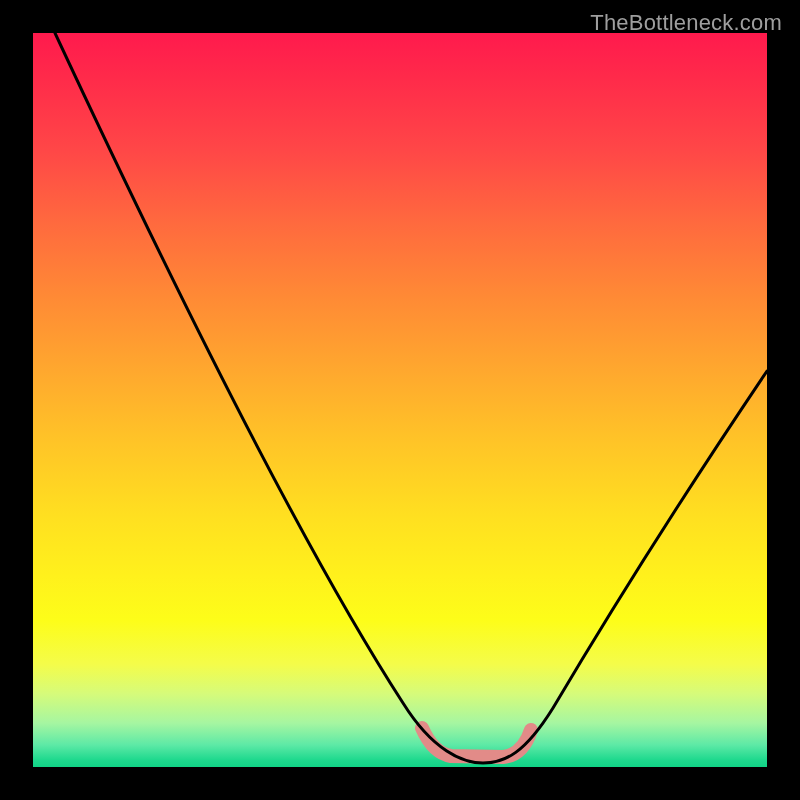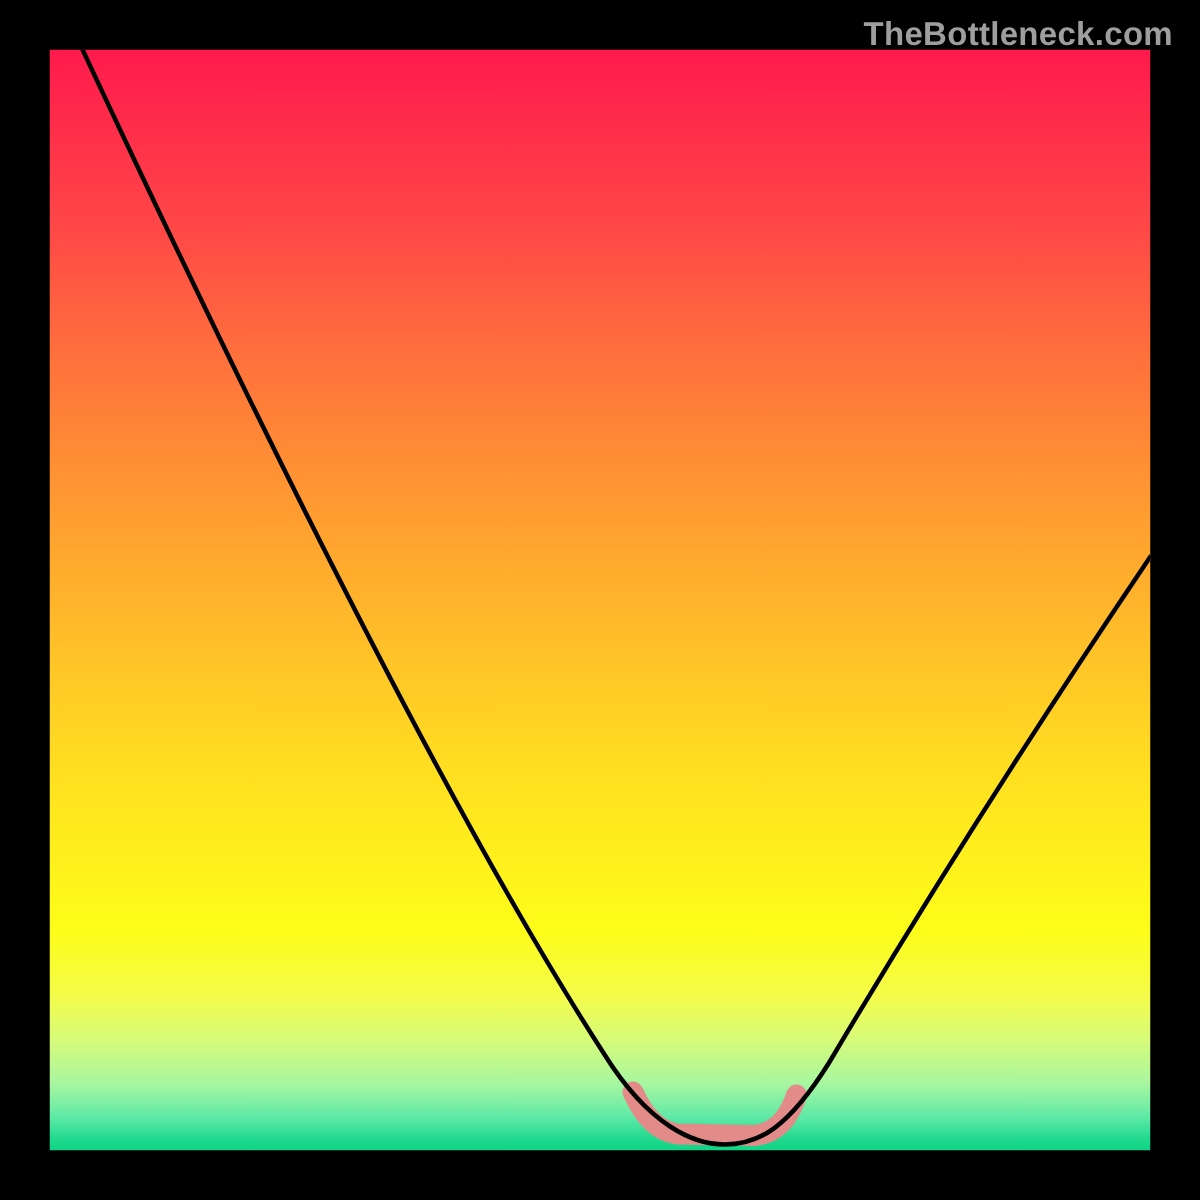--- a/index.html
+++ b/index.html
@@ -55,21 +55,20 @@
     width: 100%; height: 100%;
   }
   .watermark {
     position: absolute;
     top: 10px;
     right: 18px;
     color: #9e9e9e;
     font-size: 22px;
     letter-spacing: 0.2px;
     user-select: none;
-    font-weight: bold;
   }
 </style>
 </head>
 <body>
 
 <div class="stage">
 
   <div class="plot-area">
     <div class="gradient"></div>
 

